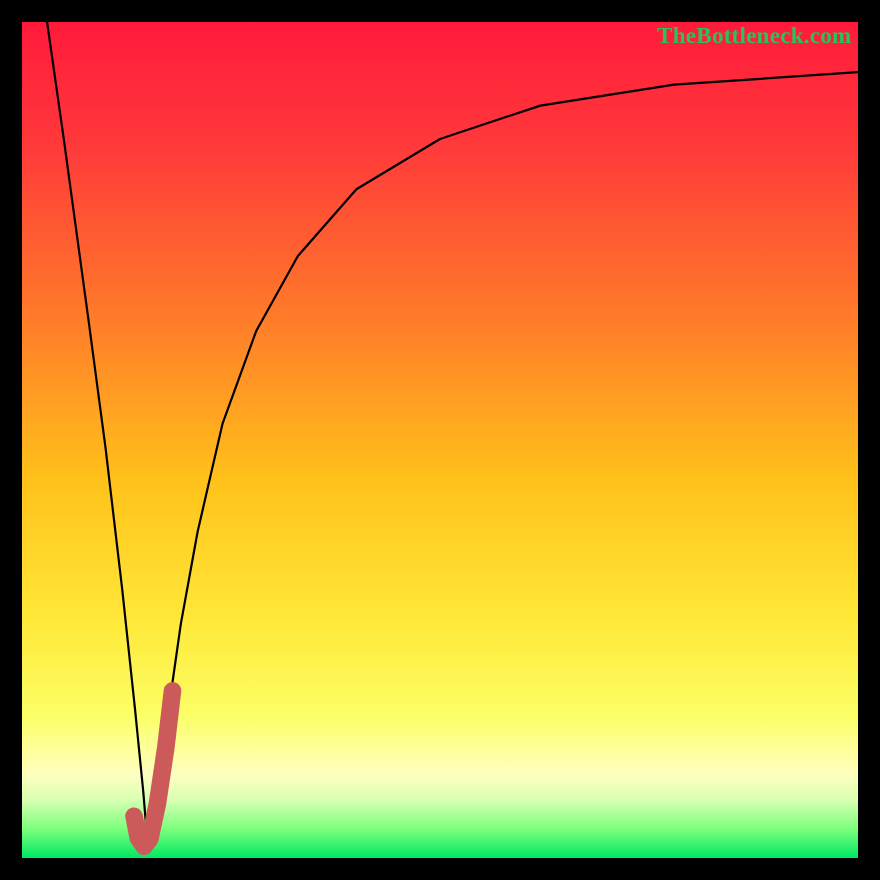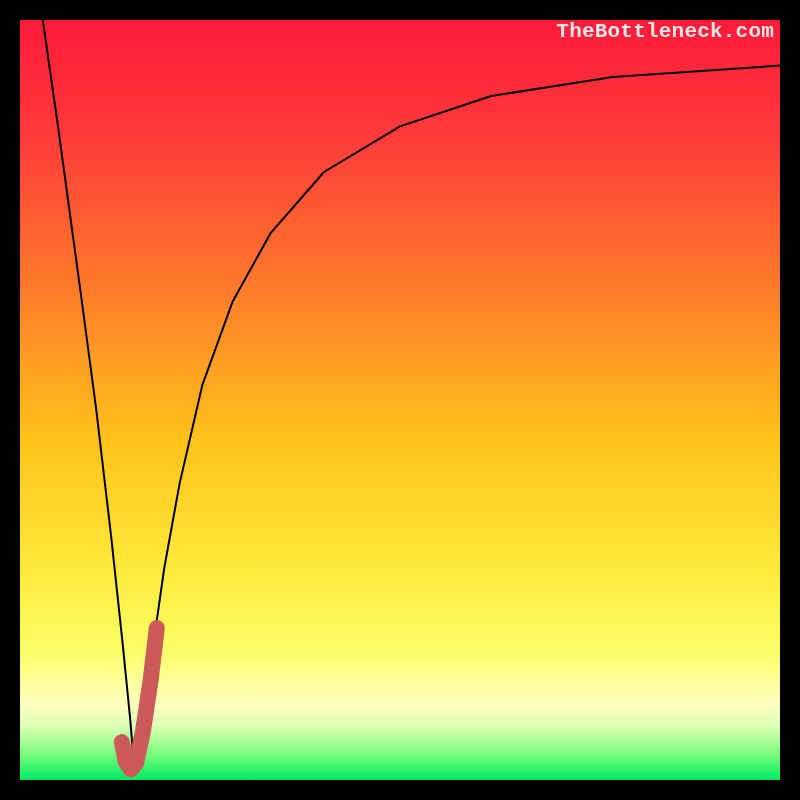--- a/index.html
+++ b/index.html
@@ -22,24 +22,24 @@
     position: absolute;
     left: 0;
     top: 0;
     width: 760px;
     height: 760px;
   }
   .watermark {
     position: absolute;
     top: 0;
     right: 6px;
-    font-family: Liberation Mono, monospace;
+    font-family: Liberation Serif, serif;
     font-size: 21px;
     font-weight: 600;
-    color: #e5e5e5;
+    color: #22c55e;
     letter-spacing: 0.2px;
     user-select: none;
   }
 </style>
 </head>
 <body>
 
 <div class="frame">
   <svg class="plot-area" viewBox="0 0 760 760" preserveAspectRatio="none">
     <defs>

